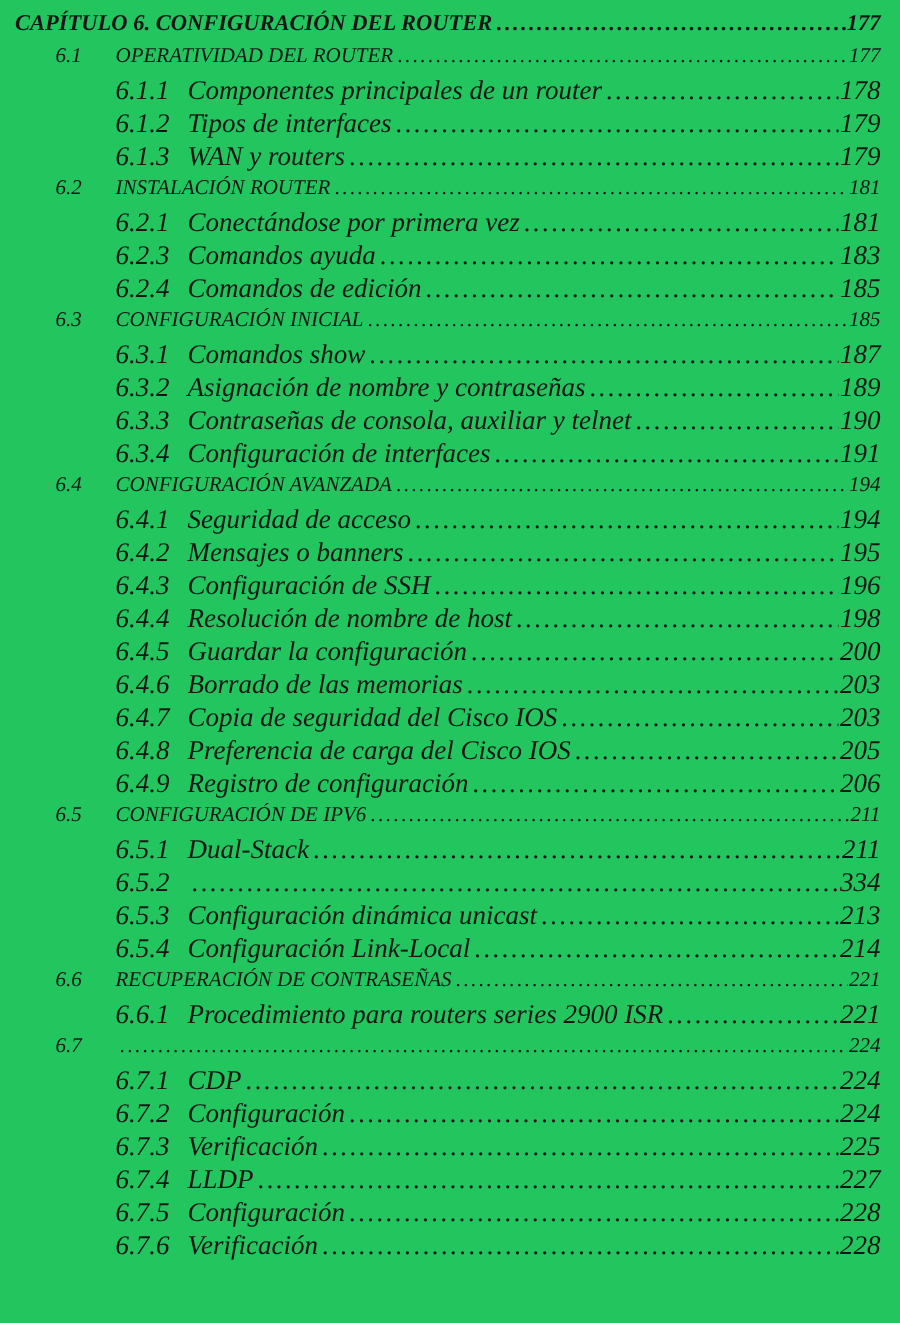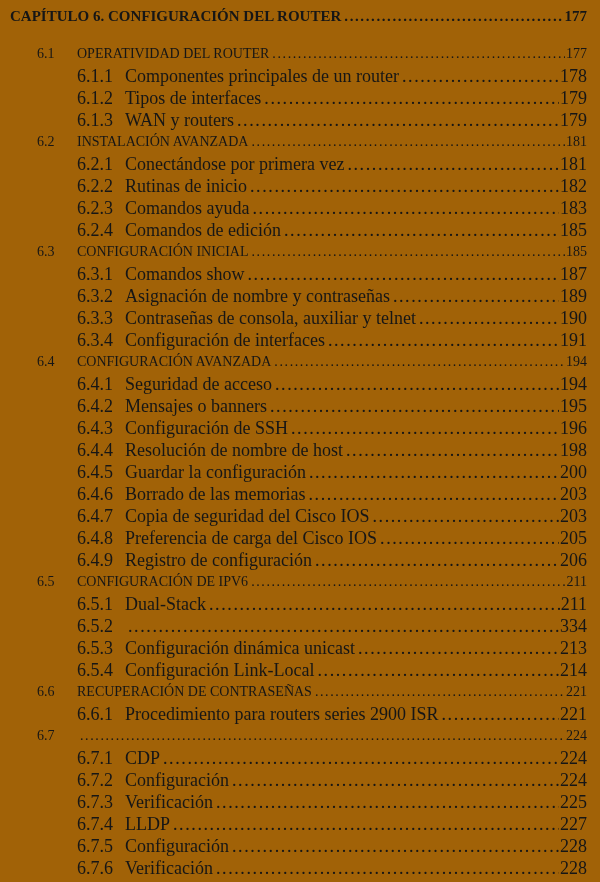--- a/index.html
+++ b/index.html
@@ -12,34 +12,35 @@
     height: 882px;
     overflow: hidden;
     font-family: "Liberation Serif", "DejaVu Serif", serif;
     color: #161616;
   }
   .page {
     box-sizing: border-box;
     width: 600px;
     height: 882px;
     padding: 5px 13px 0 10px;
-    background: #a16207;
+    background: #22c55e;
+    font-style: italic;
   }
   .toc {
     width: 100%;
   }
   .row {
     display: flex;
     align-items: baseline;
     height: 22px;
     font-size: 14px;
     line-height: 22px;
     white-space: nowrap;
   }
-  .num   { flex: 0 0 auto; margin-top: 16px; }
+  .num   { flex: 0 0 auto; }
   .title { flex: 0 0 auto; white-space: nowrap; }
   .dots {
     flex: 1 1 auto;
     overflow: hidden;
     white-space: nowrap;
     margin: 0 1px 0 3px;
     letter-spacing: 1.6px;
   }
   .dots::after {
     content: "....................................................................................................................................................................................................";
@@ -97,35 +98,29 @@
     <span class="page-num">179</span>
   </div>
       <div class="row level-2">
     <span class="num">6.1.3</span>
     <span class="title">WAN y routers</span>
     <span class="dots"></span>
     <span class="page-num">179</span>
   </div>
       <div class="row level-1">
     <span class="num">6.2</span>
-    <span class="title">INSTALACIÓN AVANZADA</span>
+    <span class="title">INSTALACIÓN ROUTER</span>
     <span class="dots"></span>
     <span class="page-num">181</span>
   </div>
       <div class="row level-2">
     <span class="num">6.2.1</span>
     <span class="title">Conectándose por primera vez</span>
     <span class="dots"></span>
     <span class="page-num">181</span>
-  </div>
-      <div class="row level-2">
-    <span class="num">6.2.2</span>
-    <span class="title">Rutinas de inicio</span>
-    <span class="dots"></span>
-    <span class="page-num">182</span>
   </div>
       <div class="row level-2">
     <span class="num">6.2.3</span>
     <span class="title">Comandos ayuda</span>
     <span class="dots"></span>
     <span class="page-num">183</span>
   </div>
       <div class="row level-2">
     <span class="num">6.2.4</span>
     <span class="title">Comandos de edición</span>

